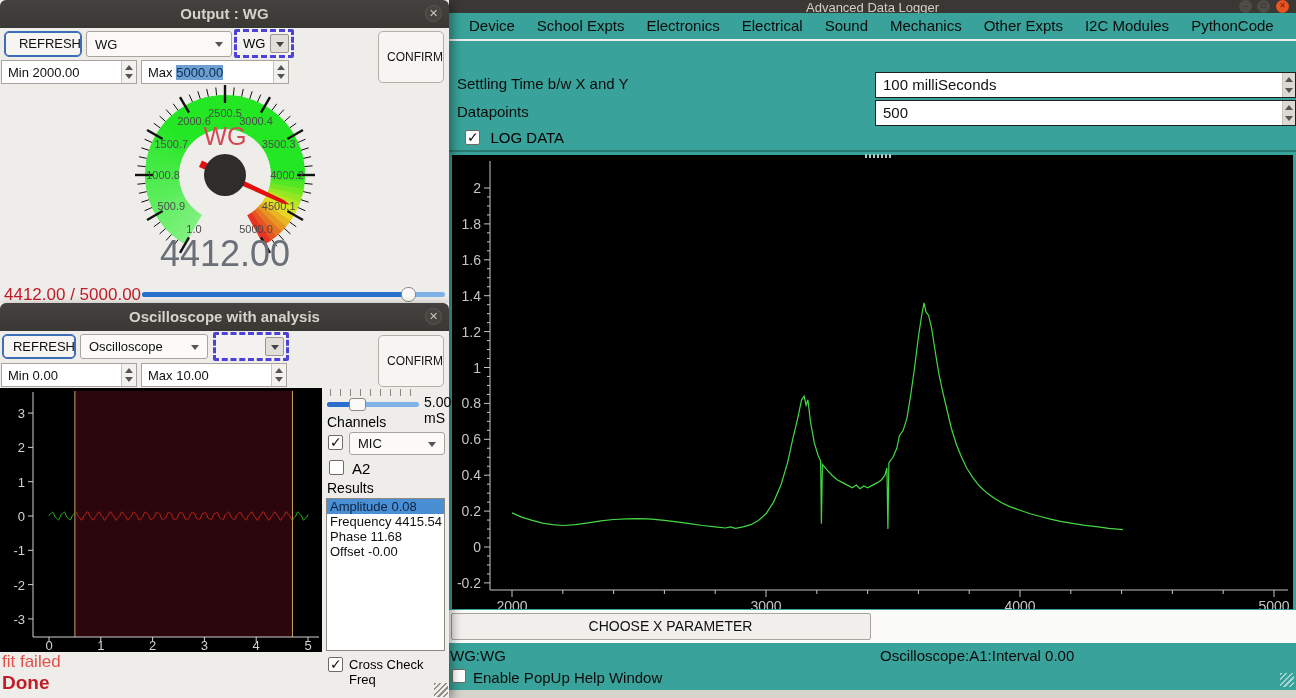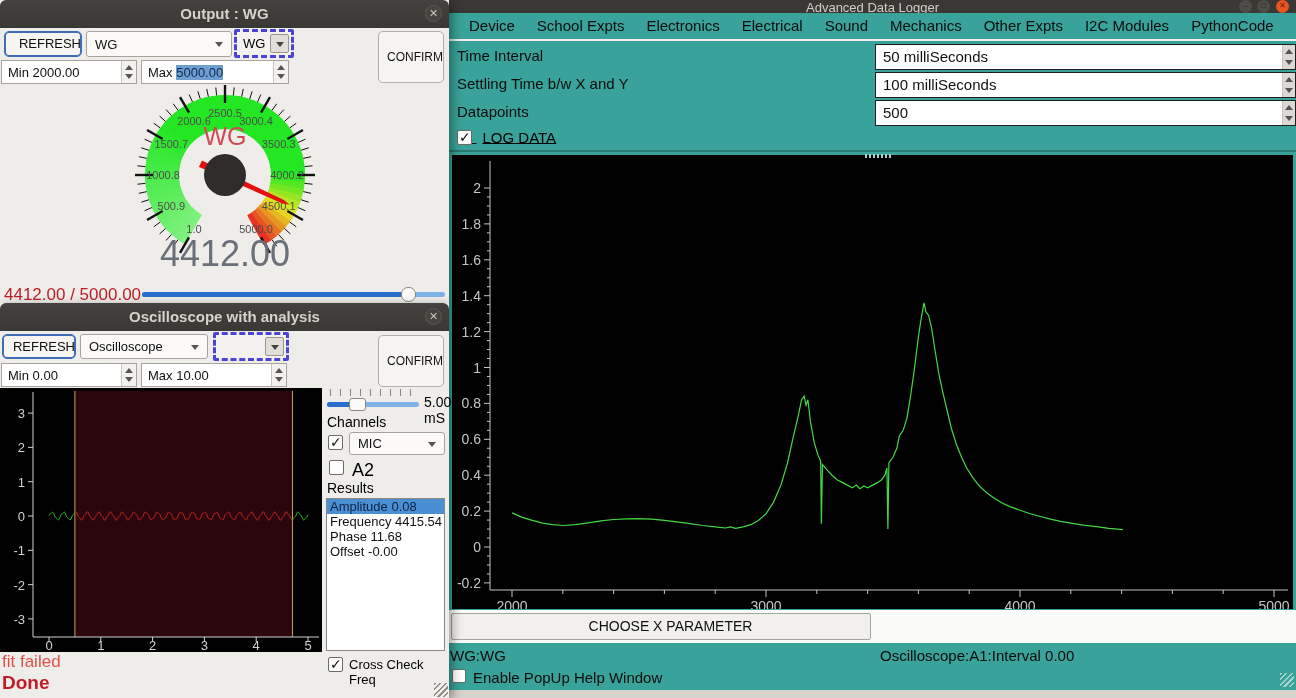--- a/index.html
+++ b/index.html
@@ -114,30 +114,20 @@
         <div class="mitem">School Expts</div>
         <div class="mitem">Electronics</div>
         <div class="mitem">Electrical</div>
         <div class="mitem">Sound</div>
         <div class="mitem">Mechanics</div>
         <div class="mitem">Other Expts</div>
         <div class="mitem">I2C Modules</div>
         <div class="mitem">PythonCode</div>
       </div>
 
-    <div class="setrow" style="top:43px;">
-      <span class="slabel">Time Interval</span>
-      <div class="sinput">
-        <span>50 milliSeconds</span>
-        <span class="spin-arrows">
-            <i class="up"></i>
-            <i class="dn"></i>
-          </span>
-      </div>
-    </div>
     <div class="setrow" style="top:71px;">
       <span class="slabel">Settling Time b/w X and Y</span>
       <div class="sinput">
         <span>100 milliSeconds</span>
         <span class="spin-arrows">
             <i class="up"></i>
             <i class="dn"></i>
           </span>
       </div>
     </div>
@@ -145,21 +135,21 @@
       <span class="slabel">Datapoints</span>
       <div class="sinput">
         <span>500</span>
         <span class="spin-arrows">
             <i class="up"></i>
             <i class="dn"></i>
           </span>
       </div>
     </div>
 
-    <div style="position:absolute; left:8px; top:128px; height:20px;text-decoration:underline;">
+    <div style="position:absolute; left:16px; top:128px; height:20px;">
       <span class="cb checked"></span>
       <span style="font-size:15px; margin-left:6px; vertical-align:middle;">LOG DATA</span>
     </div>
 
     <div id="plot-wrap">
       <div id="plot-inner">
         <svg id="main-chart-svg" width="841" height="454">
             <line x1="38" y1="6" x2="38" y2="435" stroke="#c3c7c3" stroke-width="1"></line>
             <line x1="38" y1="435" x2="836" y2="435" stroke="#c3c7c3" stroke-width="1"></line>
             <line x1="38" y1="427.9" x2="32" y2="427.9" stroke="#c3c7c3"></line>
@@ -501,21 +491,21 @@
         <div class="slider-handle" style="left:22px; top:-4px; width:17px; height:13px; border-radius:3px;"></div>
       </div>
       <span style="position:absolute; left:98px; top:6px; font-size:14px;">5.00 mS</span>
       <div style="position:absolute; left:1px; top:26px; font-size:14px;">Channels</div>
       <span class="cb checked" style="position:absolute; left:2px; top:47px;"></span>
       <div class="combo" style="left:23px; top:44px; width:96px; height:23px;">
         <span>MIC</span>
           <span class="arr"></span>
       </div>
       <span class="cb" style="position:absolute; left:3px; top:72px;"></span>
-      <span style="position:absolute; left:26px; top:72px; font-size:18px;">A2</span>
+      <span style="position:absolute; left:26px; top:72px; font-size:15px;">A2</span>
       <div style="position:absolute; left:1px; top:92px; font-size:14px;">Results</div>
       <div class="listbox" id="results-list" style="left:0; top:110px; width:119px; height:153px;">
           <div class="item selected">Amplitude 0.08</div>
           <div class="item">Frequency 4415.54</div>
           <div class="item">Phase 11.68</div>
           <div class="item">Offset -0.00</div>
         </div>
       <span class="cb checked" style="position:absolute; left:2px; top:269px;"></span>
       <span style="position:absolute; left:23px; top:269px; font-size:13px;">Cross Check Freq</span>
     </div>

